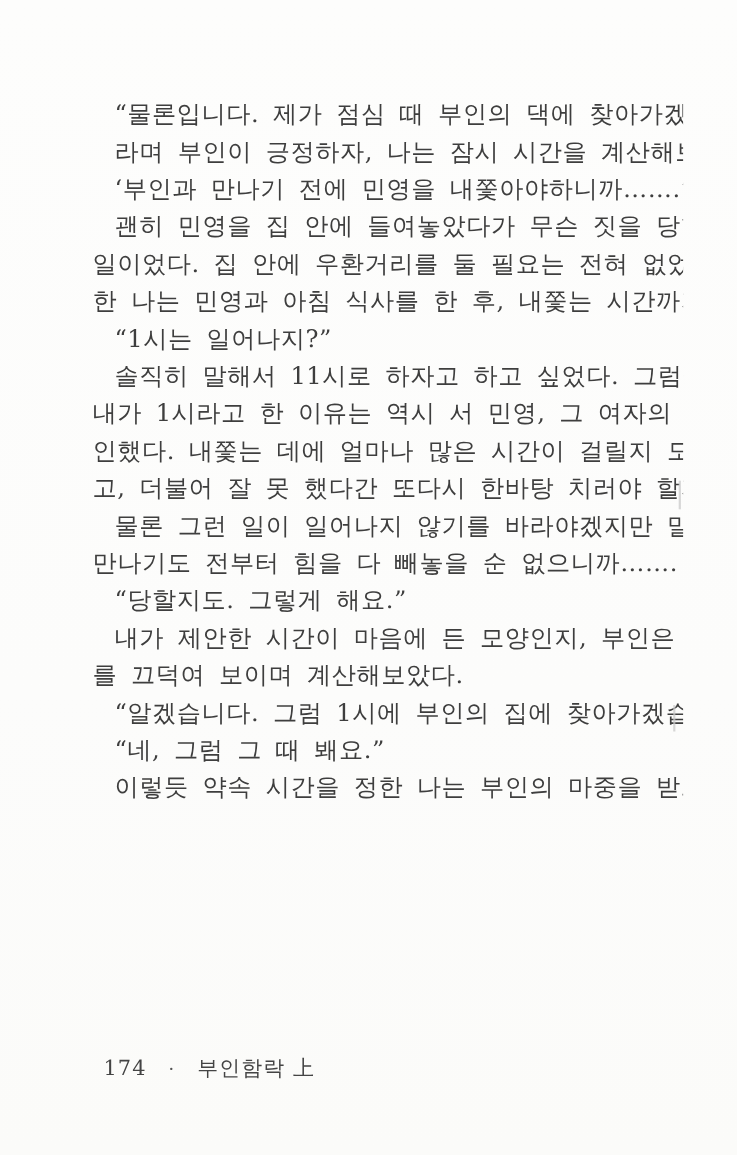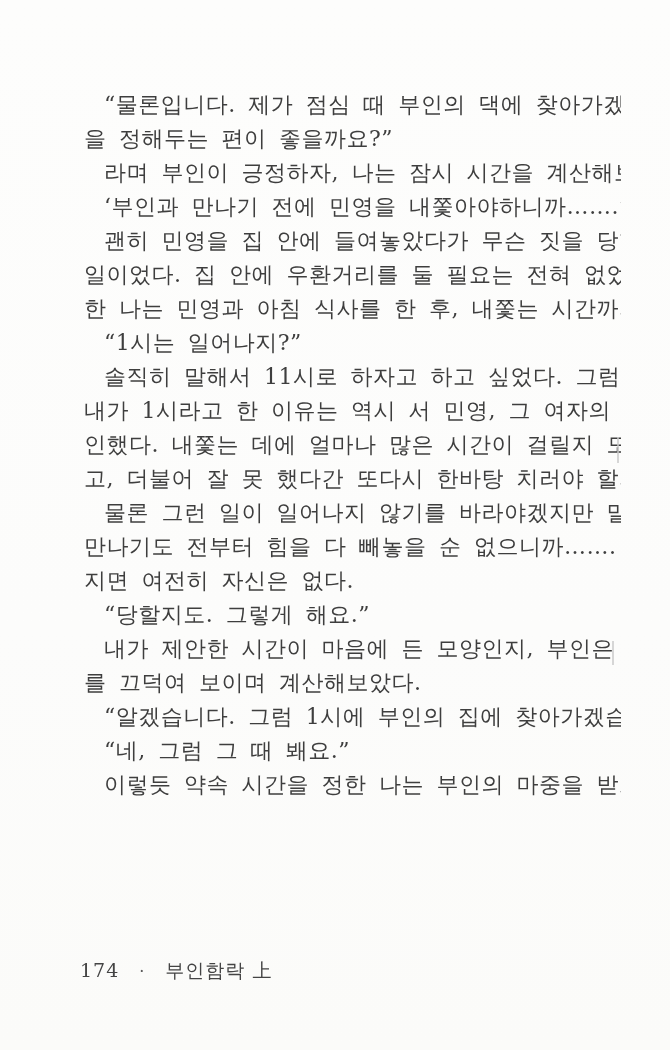--- a/index.html
+++ b/index.html
@@ -26,21 +26,21 @@
     font-size: 22px;
     letter-spacing: 0.5px;
     word-spacing: 5px;
     white-space: nowrap;
     overflow: hidden;
     color: #3e3e3e;
   }
   .first { padding-left: 20px; }
   .footer {
     position: absolute;
-    left: 80px; top: 958px;
+    left: 94px; top: 958px;
     font-size: 19px;
     color: #444444;
     letter-spacing: 1px;
     white-space: nowrap;
   }
   .footer .pageno { margin-right: 20px; }
   .footer .dot { margin-right: 20px; font-size: 16px; color: #555; }
   .artifact {
     position: absolute;
     width: 2px;
@@ -50,41 +50,39 @@
   .art-1 { left: 617px; top: 437px; height: 26px; }
   .art-2 { left: 612px; top: 641px; height: 24px; }
 </style>
 </head>
 <body>
 
 <div class="page">
 
   <div class="text-block">
     <div class="line first">“물론입니다. 제가 점심 때 부인의 댁에 찾아가겠습니다. 시간</div>
-    <div class="line">을 정해두는 편이 좋을까요?”</div>
 
 
     <div class="line first">라며 부인이 긍정하자, 나는 잠시 시간을 계산해보았다.</div>
 
     <div class="line first">‘부인과 만나기 전에 민영을 내쫓아야하니까…….’</div>
 
     <div class="line first">괜히 민영을 집 안에 들여놓았다가 무슨 짓을 당할지도 모르는</div>
     <div class="line">일이었다. 집 안에 우환거리를 둘 필요는 전혀 없었다. 이리 생각</div>
     <div class="line">한 나는 민영과 아침 식사를 한 후, 내쫓는 시간까지 모두 계산</div>
 
     <div class="line first">“1시는 일어나지?”</div>
 
     <div class="line first">솔직히 말해서 11시로 하자고 하고 싶었다. 그럼에도 불구하고</div>
     <div class="line">내가 1시라고 한 이유는 역시 서 민영, 그 여자의 존재로부터 기</div>
     <div class="line">인했다. 내쫓는 데에 얼마나 많은 시간이 걸릴지 모르는 일이었</div>
     <div class="line">고, 더불어 잘 못 했다간 또다시 한바탕 치러야 할지도 몰랐기</div>
 
     <div class="line first">물론 그런 일이 일어나지 않기를 바라야겠지만 말이다. 부인을</div>
     <div class="line">만나기도 전부터 힘을 다 빼놓을 순 없으니까……. 라고는 생각하</div>
-    <div class="line">지면 여전히 자신은 없다.</div>
 
     <div class="line first">“당할지도. 그렇게 해요.”</div>
 
     <div class="line first">내가 제안한 시간이 마음에 든 모양인지, 부인은 흔쾌히 고개</div>
     <div class="line">를 끄덕여 보이며 계산해보았다.</div>
 
     <div class="line first">“알겠습니다. 그럼 1시에 부인의 집에 찾아가겠습니다.”</div>
 
     <div class="line first">“네, 그럼 그 때 봬요.”</div>
 

